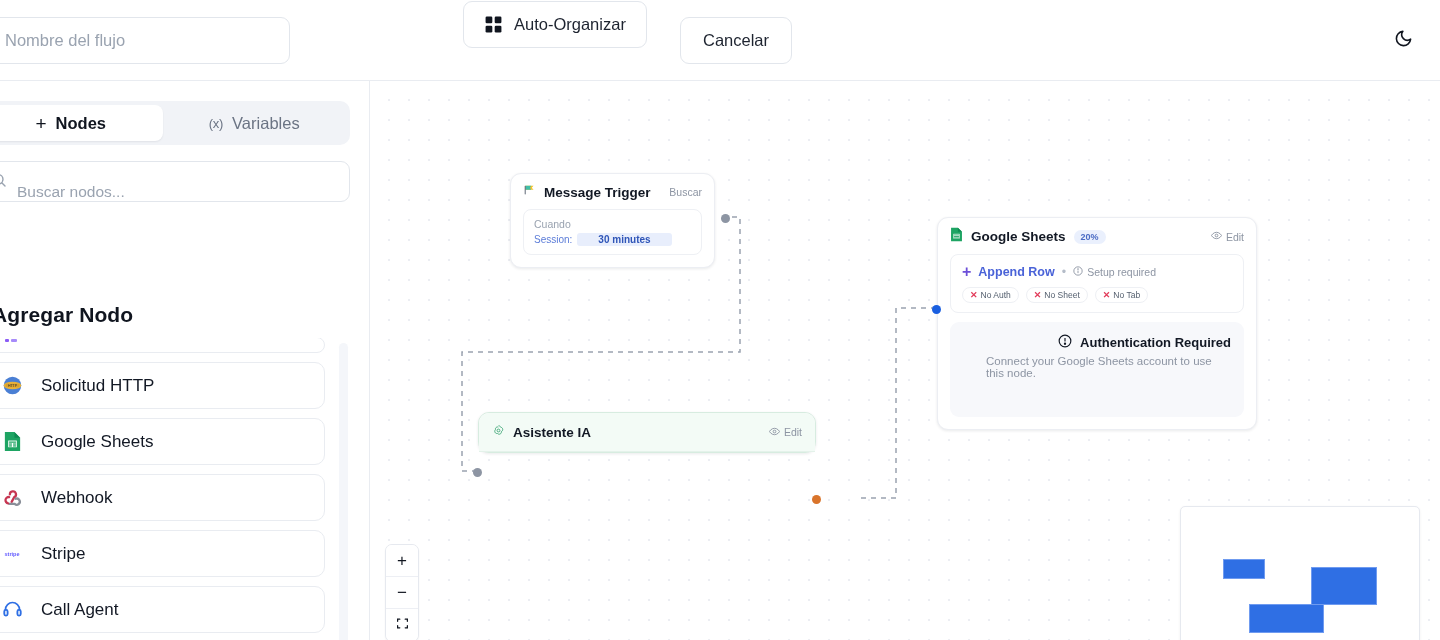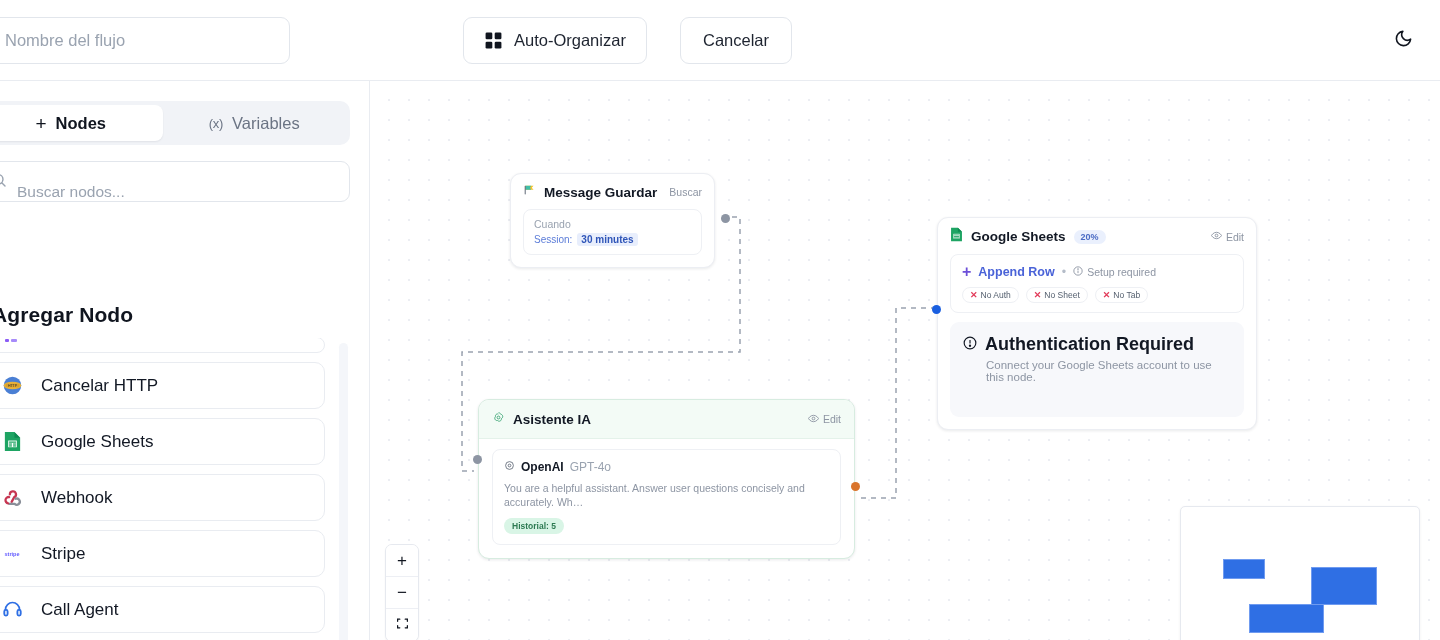--- a/index.html
+++ b/index.html
@@ -36,21 +36,21 @@
     font-size: 16.5px; font-weight: 500;
     padding: 0 19px; cursor: pointer;
     border: 1px solid #e2e6ec; background: #fff; color: #1e2430;
     white-space: nowrap;
   }
   .btn-save {
     position: absolute; left: 307px; top: 17px;
     background: #1450c4; border-color: #1450c4; color: #fff;
     font-weight: 600; padding: 0 22px;
   }
-  .btn-organize { position: absolute; left: 463px; top: 17px; padding: 0 20px; }
+  .btn-organize { position: absolute; left: 463px; top: 1px; padding: 0 20px; }
   .btn-cancel   { position: absolute; left: 680px; top: 17px; padding: 0 22px; }
 
   .icon-save { width: 18px; height: 18px; display: block; }
   .icon-grid4 { width: 19px; height: 19px; display: block; }
 
   .theme-toggle {
     position: absolute; right: 19px; top: 22px;
     width: 36px; height: 36px; border-radius: 8px;
     display: flex; align-items: center; justify-content: center;
     background: transparent; border: none; cursor: pointer;
@@ -146,43 +146,43 @@
   .nd-edit { margin-left: auto; font-size: 10.5px; color: #8d95a3; display: flex; align-items: center; gap: 4px; cursor: pointer; }
   .nd-body { padding: 0 12px 12px 12px; }
 
   
   #node-trigger { left: 140px; top: 92px; width: 205px; border: 1px solid #eceef3; }
   .trig-box { border: 1px solid #eef0f4; border-radius: 8px; padding: 8px 10px; }
   .trig-when { font-size: 10.5px; color: #9aa3b0; margin-bottom: 3px; }
   .trig-line { font-size: 11px; color: #9aa3b0; margin-bottom: 5px; }
   .trig-line b { color: #121824; font-weight: 700; }
   .trig-session { font-size: 10px; color: #5b7cd8; display: flex; align-items: center; gap: 5px; }
-  .trig-session .pill { background: #e8eefc; color: #2f55b8; border-radius: 3px; padding: 1px 4px; font-weight: 700; }
+  .trig-session .pill { background: #e8eefc; color: #2f55b8; border-radius: 3px; padding: 1px 21px; font-weight: 700; }
 
   
   #node-sheets { left: 567px; top: 136px; width: 320px; border: 1px solid #eceef3; }
   .pct-badge { background: #eaf0fd; color: #4a6bc4; font-size: 9px; font-weight: 700; border-radius: 9px; padding: 2px 7px; }
   .gs-box { border: 1px solid #eef0f4; border-radius: 8px; padding: 9px 11px; }
   .gs-op { display: flex; align-items: center; gap: 7px; font-size: 12.5px; }
   .gs-op .plus { color: #6c4fd8; font-size: 16px; font-weight: 700; line-height: 1; }
   .gs-op .opname { color: #4a63d8; font-weight: 700; }
   .gs-op .dot { color: #b4bcc8; }
   .gs-op .setup { color: #8d95a3; font-size: 10.5px; display: flex; align-items: center; gap: 4px; }
   .chips { display: flex; gap: 7px; margin-top: 7px; }
   .chip {
     border: 1px solid #eef0f4; border-radius: 11px; padding: 2px 7px;
     font-size: 8.5px; color: #55606f; display: flex; align-items: center; gap: 3px;
   }
   .chip .x { color: #e23b5a; font-weight: 700; font-size: 9px; }
   .auth-box { margin-top: 9px; background: #f7f8fb; border-radius: 9px; padding: 12px 13px; height: 95px; }
-  .auth-title { display: flex; align-items: center; gap: 8px; font-size: 18px; font-weight: 700; color: #121824; }
+  .auth-title { display: flex; align-items: center; gap: 8px; font-size: 13px; font-weight: 700; color: #121824; justify-content: flex-end; }
   .auth-sub { font-size: 11.5px; color: #8d95a3; margin-top: 4px; margin-left: 23px; }
 
   
-  #node-ai { left: 108px; top: 318px; width: 377px; border: 1px solid #d7ece0; background:#fff; }
+  #node-ai { left: 108px; top: 331px; width: 338px; border: 1px solid #d7ece0; background:#fff; }
   #node-ai .nd-head { background: #f3fbf6; border-radius: 10px 10px 0 0; border-bottom: 1px solid #e4f2ea; padding: 10px 13px; }
   .ai-box { border: 1px solid #eef0f4; border-radius: 8px; padding: 10px 11px; margin-top: 10px; }
   .ai-model { display: flex; align-items: center; gap: 6px; font-size: 12px; }
   .ai-model b { color: #121824; font-weight: 700; }
   .ai-model span.mdl { color: #9aa3b0; }
   .ai-prompt { font-size: 10.5px; color: #8d95a3; margin-top: 7px; line-height: 1.35; }
   .ai-hist { margin-top: 9px; display: inline-block; background: #d9f5e6; color: #2d7a52; font-size: 8.5px; font-weight: 700; border-radius: 9px; padding: 3px 8px; }
 
   .handle { position: absolute; width: 9px; height: 9px; border-radius: 50%; }
   .h-grey { background: #8d95a3; }
@@ -282,21 +282,21 @@
 
       <div class="node-item">
         <span class="ni-icon">
           <svg width="21" height="21" viewBox="0 0 24 24">
             <circle cx="12" cy="12" r="10" fill="#4a7fd4"></circle>
             <ellipse cx="12" cy="12" rx="10" ry="4.4" fill="#e8b23a"></ellipse>
             <rect x="4" y="10" width="16" height="4" rx="1" fill="#d9a12c"></rect>
             <text x="12" y="13.6" font-size="4" text-anchor="middle" fill="#2b2b2b" font-family="Liberation Sans">HTTP</text>
           </svg>
         </span>
-        <span class="ni-label">Cancelar HTTP</span>
+        <span class="ni-label">Solicitud HTTP</span>
       </div>
 
       <div class="node-item">
         <span class="ni-icon">
           <svg width="19" height="21" viewBox="0 0 18 22">
             <path d="M1 1h10l6 6v14H1z" fill="#1ea463"></path>
             <path d="M11 1l6 6h-6z" fill="#0f8a52"></path>
             <rect x="4.5" y="10" width="9" height="7" fill="#fff"></rect>
             <rect x="5.4" y="11" width="7.2" height="1.3" fill="#1ea463"></rect>
             <rect x="5.4" y="13" width="3" height="1.3" fill="#1ea463"></rect>
@@ -365,21 +365,21 @@
 
     <div class="nd" id="node-trigger">
       <div class="nd-head">
         <span>
           <svg width="13" height="13" viewBox="0 0 16 16">
             <path d="M3 2h10l-2.2 2.6L13 7H3z" fill="#f2c230"></path>
             <path d="M3 2h7.2l-1.6 2.6L10 7H3z" fill="#3fbfa8"></path>
             <rect x="2.1" y="2" width="1.2" height="11" rx=".6" fill="#5a6472"></rect>
           </svg>
         </span>
-        <span class="nd-title">Message Guardar</span>
+        <span class="nd-title">Message Trigger</span>
         <span class="nd-edit">Buscar</span>
       </div>
       <div class="nd-body">
         <div class="trig-box">
           <div class="trig-when">Cuando</div>
           <div class="trig-session">
             <span>Session:</span>
             <span class="pill">30 minutes</span>
           </div>
         </div>
@@ -472,36 +472,20 @@
         <span class="nd-edit">
           <span>
             <svg width="11" height="11" viewBox="0 0 24 24" fill="none" stroke="#8d95a3" stroke-width="2">
               <path d="M1 12s4-7 11-7 11 7 11 7-4 7-11 7S1 12 1 12z"></path>
                 <circle cx="12" cy="12" r="3"></circle>
             </svg>
           </span>
           <span>Edit</span>
         </span>
       </div>
-      <div class="nd-body" style="padding:0 13px 13px 13px;">
-        <div class="ai-box">
-          <div class="ai-model">
-            <span>
-              <svg width="11" height="11" viewBox="0 0 24 24" fill="none" stroke="#5a6472" stroke-width="1.8">
-                <circle cx="12" cy="12" r="8.5"></circle>
-                  <circle cx="12" cy="12" r="3"></circle>
-              </svg>
-            </span>
-            <b>OpenAI</b>
-            <span class="mdl">GPT-4o</span>
-          </div>
-          <div class="ai-prompt">You are a helpful assistant. Answer user questions concisely and accurately. Wh…</div>
-          <div class="ai-hist">Historial: 5</div>
-        </div>
-      </div>
       <div class="handle h-grey" style="left:-6px; top:55px;"></div>
       <div class="handle h-orange" style="right:-6px; top:82px;"></div>
     </div>
 
     <div class="zoomctl">
       <button>+</button>
       <button>−</button>
       <button>
         <span>
           <svg width="13" height="13" viewBox="0 0 24 24" fill="none" stroke="#10151f" stroke-width="2.3" stroke-linecap="round">

